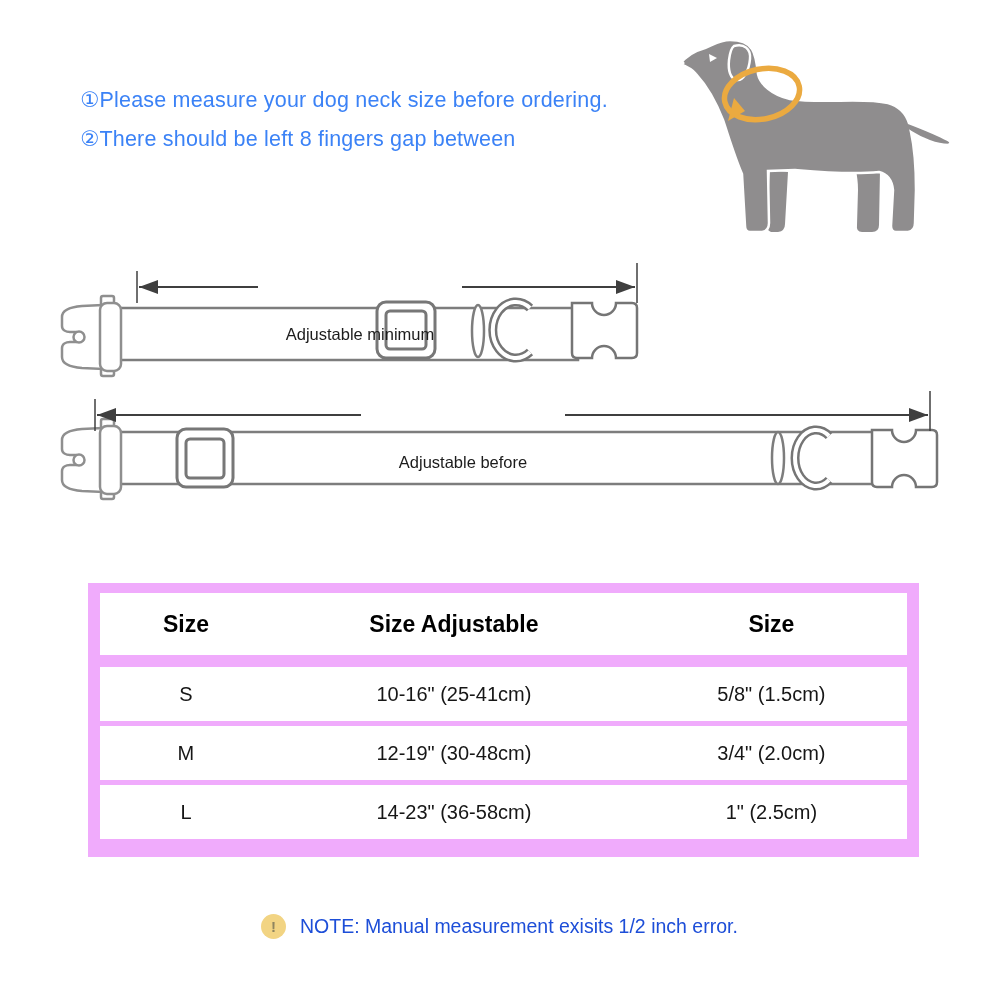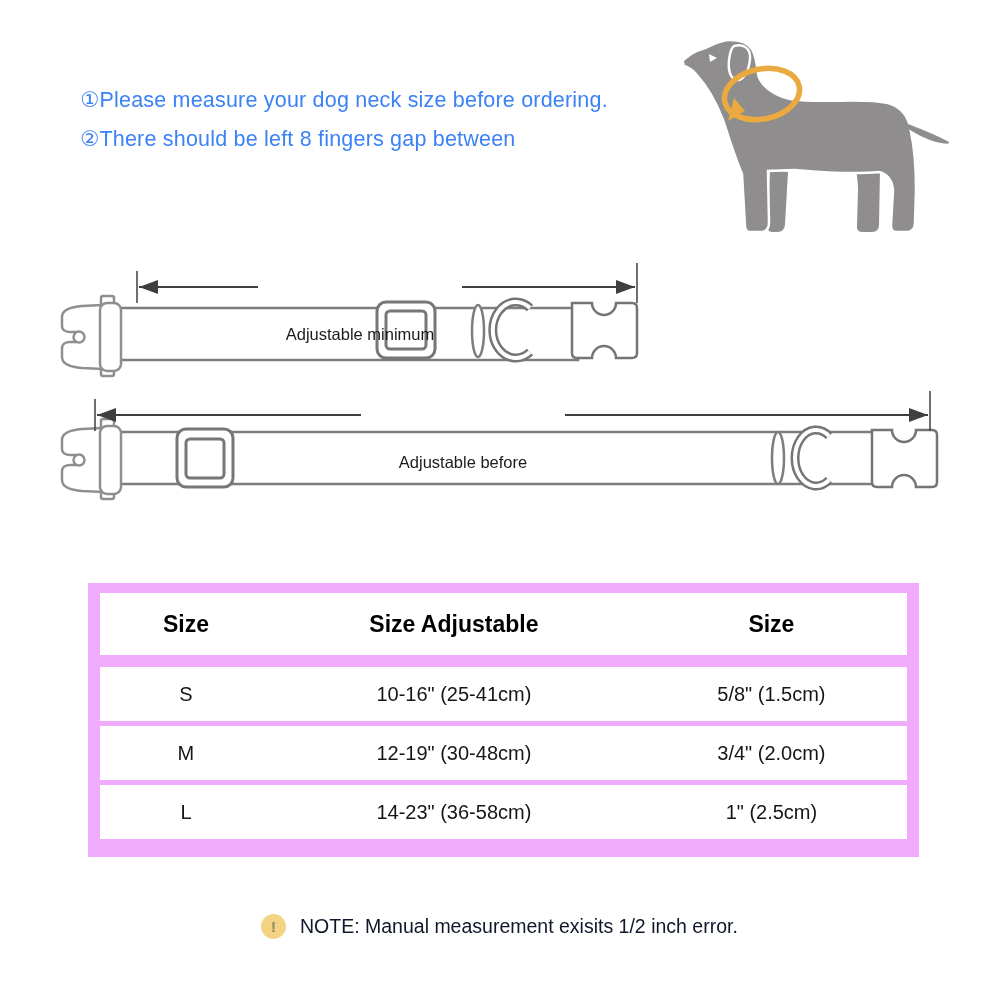--- a/index.html
+++ b/index.html
@@ -29,21 +29,21 @@
   .t-row.data:last-child{margin-bottom:0;}
   .t-cell{text-align:center;font-size:20px;color:#161616;}
   .t-cell.th{font-weight:bold;font-size:23px;color:#000;}
   
   .note-row{position:absolute;left:261px;top:914px;display:flex;align-items:center;}
   .note-icon{
     width:25px;height:25px;border-radius:50%;background:#f2d483;
     display:flex;align-items:center;justify-content:center;
     font-size:15px;font-weight:bold;color:#8f855f;margin-right:14px;flex:0 0 auto;
   }
-  .note-text{font-size:19.5px;color:#0f172a;}
+  .note-text{font-size:19.5px;color:#1d4ed8;}
 </style>
 </head>
 <body>
 
 <div id="canvas">
 
   <div class="abs instr" style="left:80px;top:87px;">①Please measure your dog neck size before ordering.</div>
   <div class="abs instr" id="instr2" style="left:80px;top:125px;">
     <div>②There should be left 8 fingers gap between</div>
   </div>

